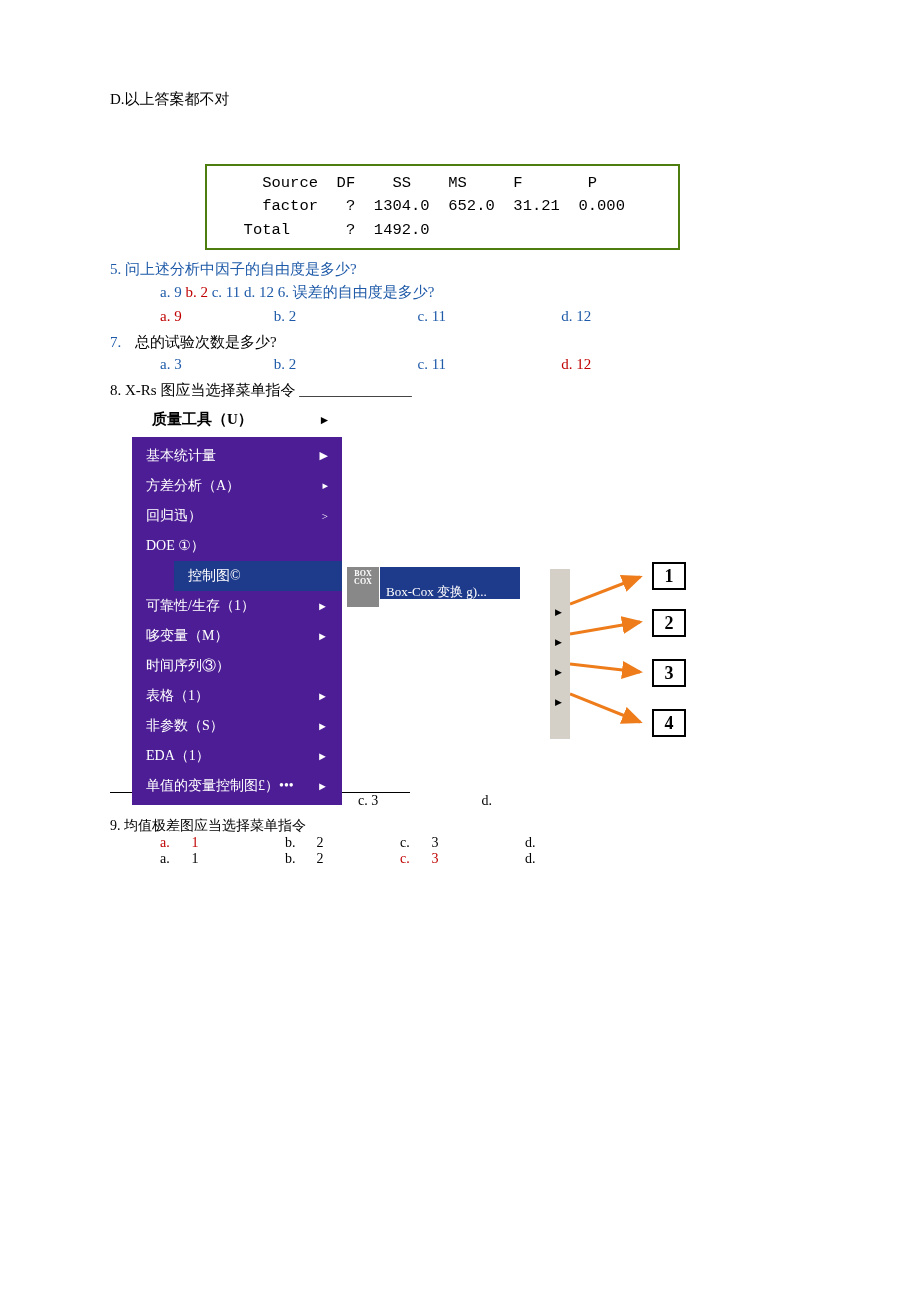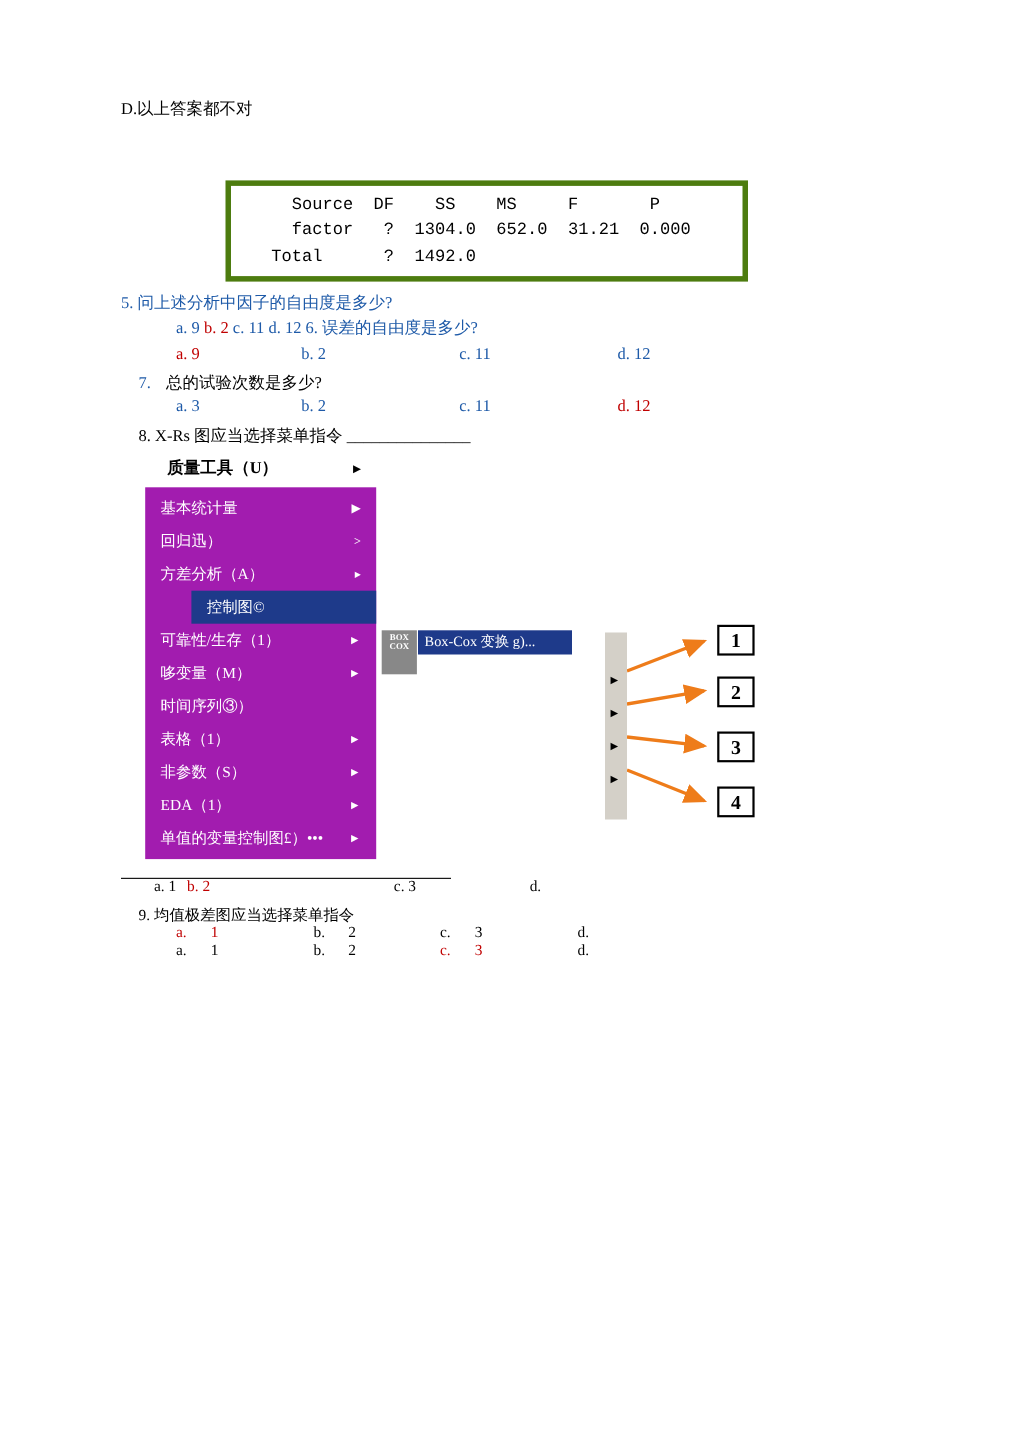--- a/index.html
+++ b/index.html
@@ -8,49 +8,49 @@
       height: 1302px;
       background: #fff;
       font-family: "SimSun", "Times New Roman", serif;
       font-size: 15px;
       color: #000;
       padding: 90px 110px 0 110px;
       position: relative;
     }
     .option-d { margin-bottom: 55px; font-size: 15px; }
     .anova-table {
-      border: 5px solid #4d7c0f;
+      border: 2px solid #4d7c0f;
       padding: 6px 18px;
       width: 475px;
       margin-left: 95px;
       margin-bottom: 10px;
     }
     .anova-table pre {
       font-family: "Courier New", monospace;
       font-size: 15.5px;
       white-space: pre;
       line-height: 1.5;
     }
     .question { margin-bottom: 4px; font-size: 15px; }
-    .q-line { margin-top: 8px; margin-left: 16px; }
+    .q-line { margin-top: 8px; }
     .answers { margin-left: 50px; margin-top: 4px; }
     .ans-wide { display: inline-block; }
     .blue { color: #1E5AA8; }
     .red { color: #C00000; }
 
     .menu-hint { margin-top: 10px; margin-left: 42px; font-size: 15px; font-weight: bold; }
     .menu-hint span.tri { margin-left: 62px; font-size: 12px; }
 
     .menu-block { position: relative; margin-top: 8px; height: 355px; margin-left: 22px; }
     .main-menu {
       position: absolute;
       left: 0;
       top: 0;
       width: 210px;
-      background: #a21caf;
+      background: #4c1d95;
       color: #fff;
       font-size: 14px;
       padding: 4px 0;
     }
     .main-menu .mi {
       padding: 6px 14px;
       display: flex;
       justify-content: space-between;
       align-items: center;
     }
@@ -78,21 +78,21 @@
 
     .submenu-bar {
       position: absolute;
       left: 248px;
       top: 130px;
       width: 140px;
       height: 22px;
       background: #1E3A8A;
       color: #fff;
       font-size: 13px;
-      padding: 1px 6px;
+      padding: 16px 6px;
     }
 
     .submenu-list {
       position: absolute;
       left: 248px;
       top: 160px;
       width: 170px;
       font-size: 14px;
       line-height: 2.0;
     }
@@ -170,26 +170,30 @@
   <span class="tri">►</span>
 </div>
 
 <div class="menu-block">
   <div class="main-menu">
     <div class="mi">
         <span>基本统计量</span>
         <span class="tri">▶</span>
       </div>
     <div class="mi">
+        <span>方差分析（A）</span>
+        <span class="tri">▸</span>
+      </div>
+    <div class="mi">
         <span>回归迅）</span>
         <span class="tri">&gt;</span>
       </div>
     <div class="mi">
-        <span>方差分析（A）</span>
-        <span class="tri">▸</span>
+        <span>DOE ①）</span>
+        <span></span>
       </div>
     <div class="mi sel">
         <span>控制图©</span>
         <span></span>
       </div>
     <div class="mi">
         <span>可靠性/生存（1）</span>
         <span class="tri">►</span>
       </div>
     <div class="mi">

